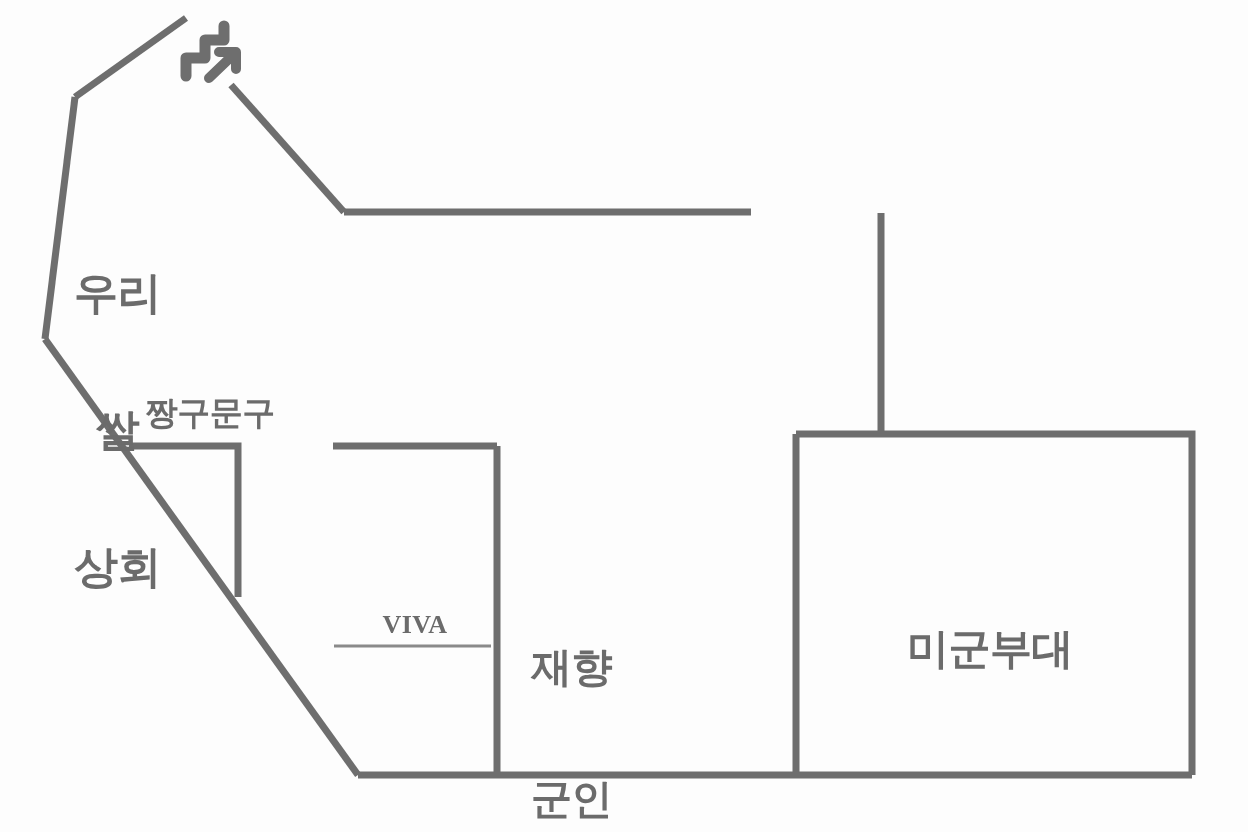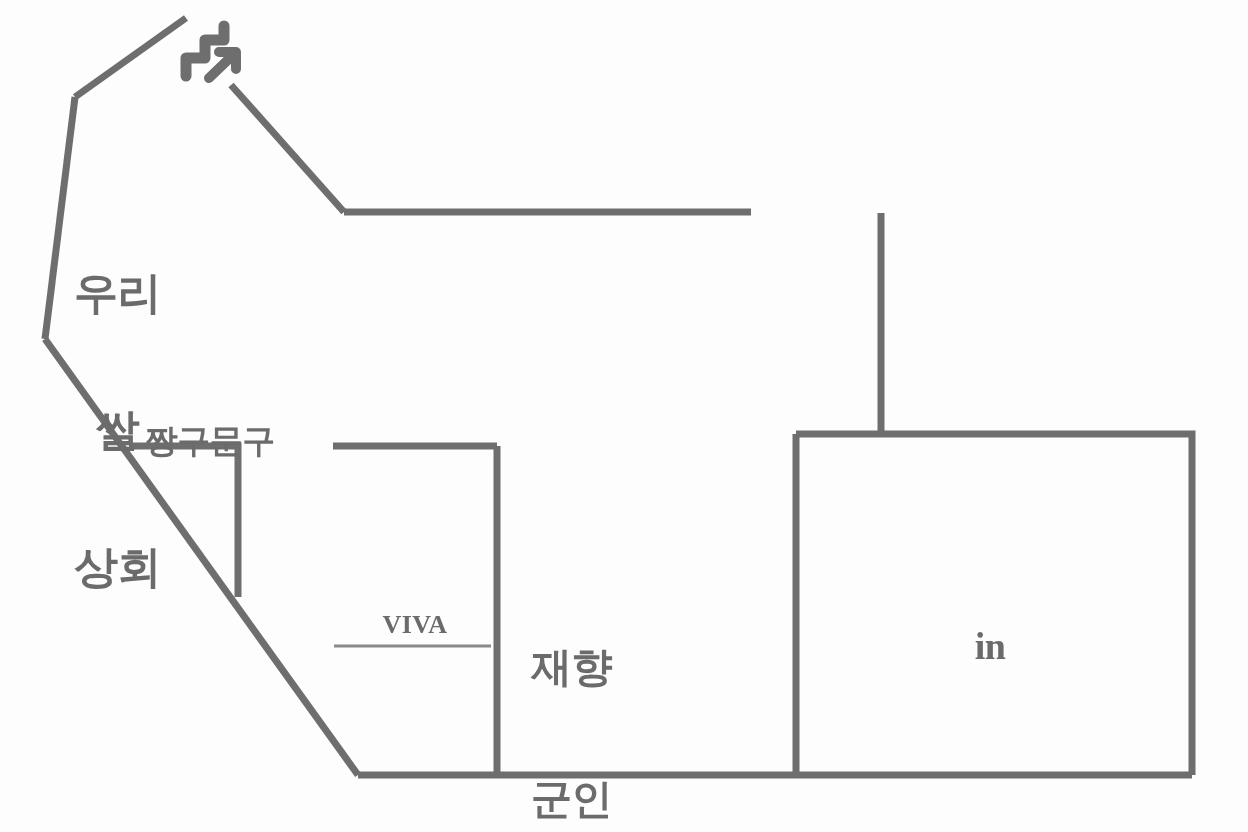--- a/index.html
+++ b/index.html
@@ -41,21 +41,21 @@
     top: 178px;
     font-size: 44px;
     line-height: 1.04;
     text-align: center;
   }
   #label-woori .ln { display: block; }
 
   
   #label-jjanggu {
     left: 110px;
-    top: 390px;
+    top: 362px;
     font-size: 33px;
   }
 
   
   #label-viva {
     left: 335px;
     top: 497px;
     width: 160px;
     font-size: 39px;
     line-height: 1.12;
@@ -177,17 +177,17 @@
   </div>
 
 
   <div class="map-label" id="label-club">
     <span class="ln">재향</span>
     <span class="ln">군인</span>
     
   </div>
 
   <div class="map-label" id="label-base">
-    <span class="latin">in</span>
+    <span class="ln">미군부대</span>
     
   </div>
 
 </div>
 
 </body></html>

